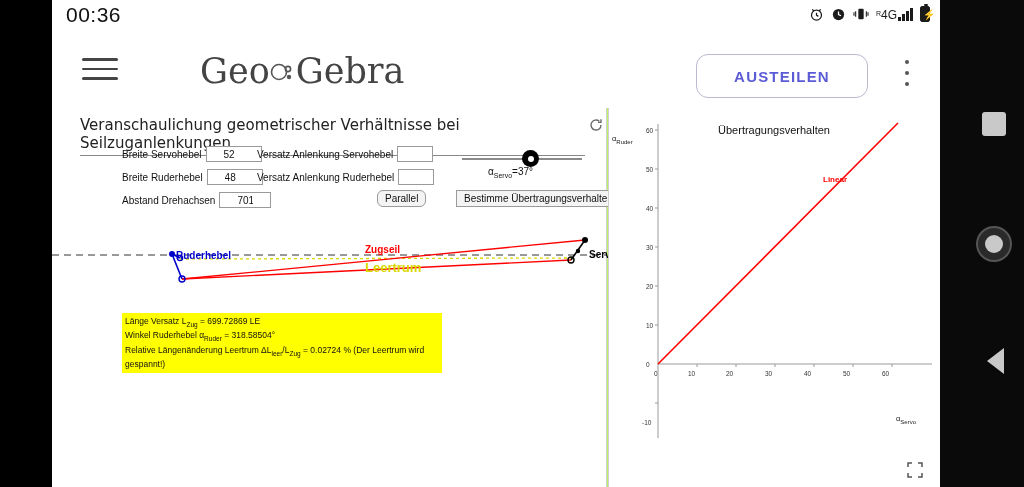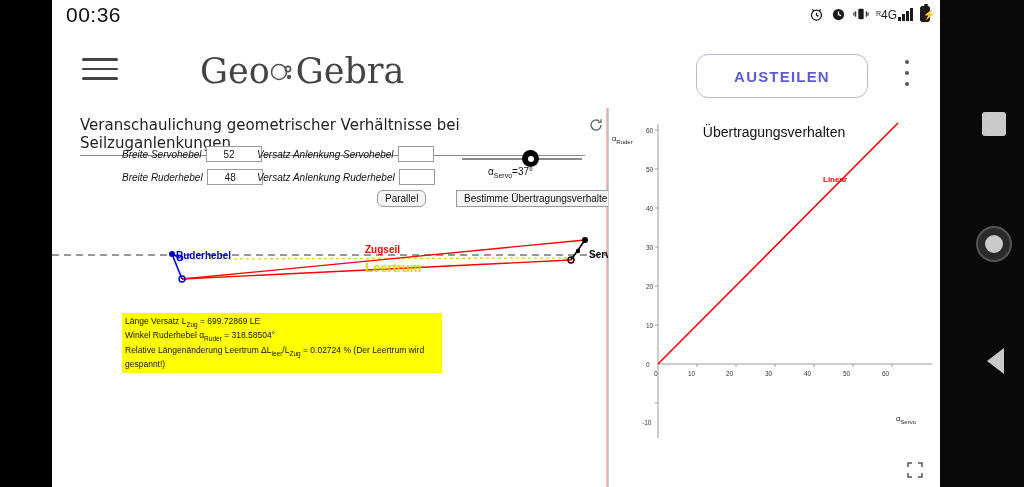--- a/index.html
+++ b/index.html
@@ -69,21 +69,21 @@
     display:flex; align-items:center; justify-content:center; cursor:pointer;
   }
   .kebab {
     position:absolute; right:22px; top:24px; width:22px; height:26px; cursor:pointer;
     display:flex; flex-direction:column; align-items:center; justify-content:space-between;
   }
   .kebab i { width:4px; height:4px; border-radius:50%; background:#555; display:block; }
 
   
   .applet {
-    position:absolute; left:52px; top:108px; width:888px; height:379px; background:#fca5a5;
+    position:absolute; left:52px; top:108px; width:888px; height:379px; background:#bef264;
     overflow:hidden;
   }
   .panel-left {
     position:absolute; left:0; top:0; width:555px; height:379px; background:#fff;
     border-right:1px solid #cfcfcf;
   }
   .panel-right {
     position:absolute; left:556px; top:0; width:332px; height:379px; background:#fff;
   }
 
@@ -92,21 +92,21 @@
     position:absolute; left:28px; top:8px; width:505px;
     font-size:15px; color:#222; border-bottom:1px solid #888; padding-bottom:3px;
     font-family:"DejaVu Sans", sans-serif;
   }
   .refresh-icon {
     position:absolute; left:536px; top:9px; width:16px; height:16px; cursor:pointer;
     color:#6a6a6a; font-size:14px; line-height:16px; text-align:center;
   }
 
   .field-row { position:absolute; font-size:10px; color:#111; display:flex; align-items:center; }
-  .field-row .lbl { margin-right:4px; white-space:nowrap;font-style:italic; }
+  .field-row .lbl { margin-right:4px; white-space:nowrap; }
   .field-row input {
     font-size:10px; height:16px; padding:0 17px; border:1px solid #9a9a9a; background:#fff;
     font-family:"Liberation Sans", sans-serif; color:#111;
   }
 
   .slider-wrap { position:absolute; left:410px; top:36px; width:120px; height:34px; }
   .slider-track { position:absolute; left:0; top:14px; width:120px; height:2px; background:#8a8a8a; }
   .slider-knob {
     position:absolute; left:60px; top:6px; width:17px; height:17px; border-radius:50%;
     background:#000; cursor:pointer;
@@ -134,21 +134,21 @@
   
   .geom { position:absolute; left:0; top:0; width:555px; height:379px; }
 
   .lbl-free {
     position:absolute; font-size:10px; font-weight:bold; white-space:nowrap;
   }
 
   
   .chart-title {
     position:absolute; left:0; top:16px; width:332px; text-align:center;
-    font-size:14px; color:#111;
+    font-size:11px; color:#111;
   }
   .axis-lbl { position:absolute; font-size:7.5px; color:#222; }
   .axis-lbl sub { font-size:6px; }
   .tick { position:absolute; font-size:6.5px; color:#333; }
   .legend-linear {
     position:absolute; left:215px; top:67px; font-size:8px; color:#f00; font-weight:bold;
   }
   .fullscreen-icon {
     position:absolute; right:16px; bottom:8px; width:18px; height:18px; cursor:pointer;
     color:#555;
@@ -266,20 +266,24 @@
         <span class="lbl">Versatz Anlenkung Servohebel</span>
         <input type="text" style="width: 32px;" value="-4">
       </div>
       <div class="field-row" style="left:70px; top:61px;">
         <span class="lbl">Breite Ruderhebel</span>
         <input type="text" style="width: 56px;" value="48">
       </div>
       <div class="field-row" style="left:205px; top:61px;">
         <span class="lbl">Versatz Anlenkung Ruderhebel</span>
         <input type="text" style="width: 32px;" value="0">
+      </div>
+      <div class="field-row" style="left:70px; top:84px;">
+        <span class="lbl">Abstand Drehachsen</span>
+        <input type="text" style="width: 52px;" value="701.94">
       </div>
 
       <div class="slider-wrap">
         <div class="slider-track"></div>
         <div class="slider-knob"></div>
         <div class="slider-label"><span>α</span><sub>Servo</sub><span>=37°</span></div>
       </div>
 
       <div class="btn-small" style="left:325px; top:82px;border-radius:6px;">Parallel</div>
       <div class="btn-small" style="left:404px; top:82px;">Bestimme Übertragungsverhalten</div>

